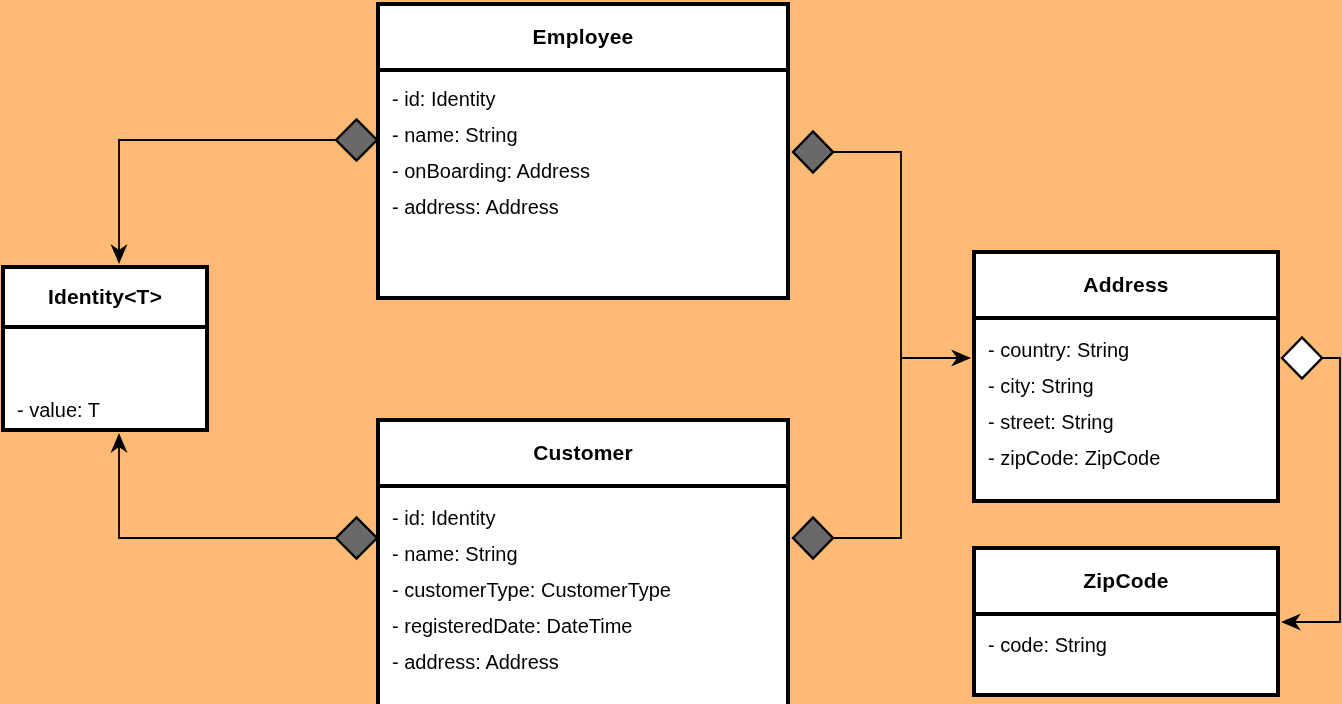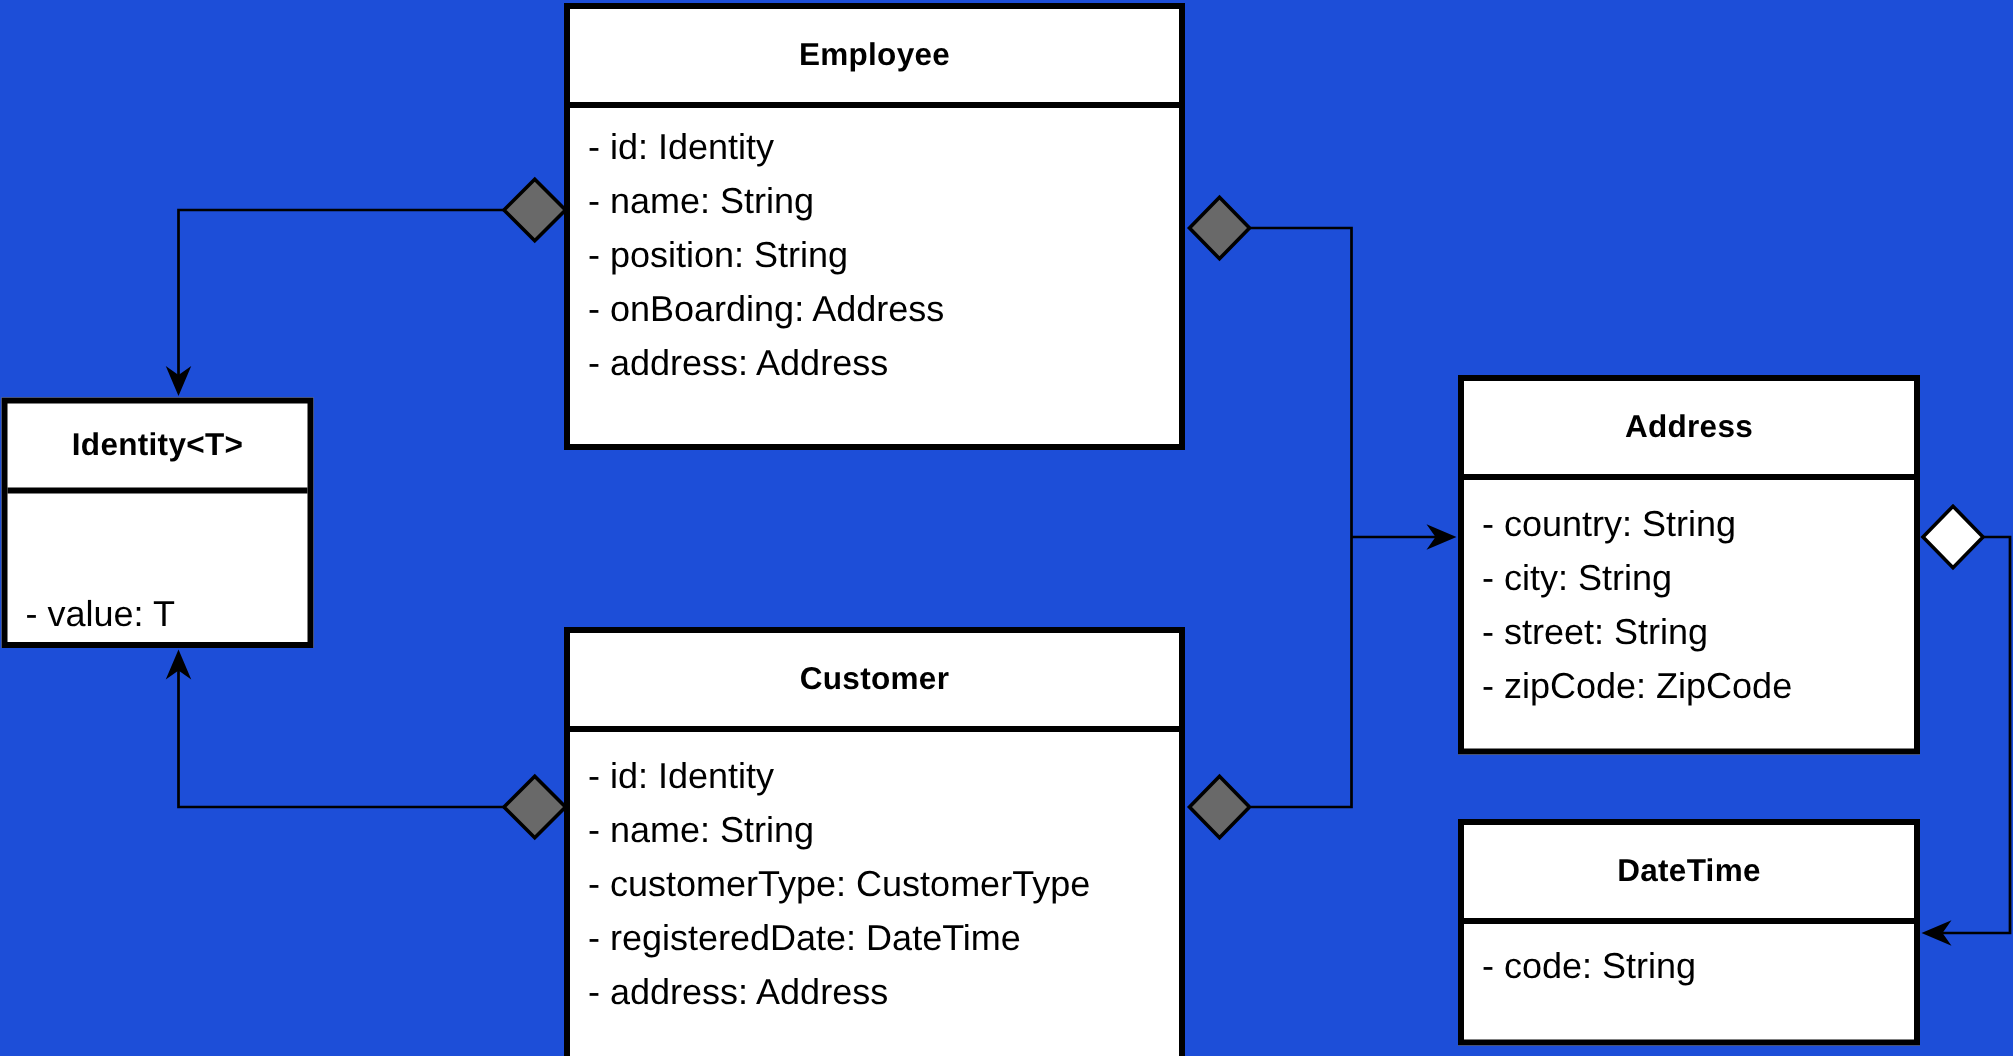--- a/index.html
+++ b/index.html
@@ -1,19 +1,19 @@
 <!DOCTYPE html>
 <html><head>
 <meta charset="utf-8">
 <style>
   * { margin: 0; padding: 0; box-sizing: border-box; }
   html, body { width: 1342px; height: 704px; background: #ffffff; overflow: hidden; }
   body { font-family: "Liberation Sans", "DejaVu Sans", sans-serif; color: #000; }
 
-  .canvas { position: relative; width: 1342px; height: 704px; background: #1d4ed8; }
+  .canvas { position: relative; width: 1342px; height: 704px; background: #fdba74; }
 
   .uml-class {
     position: absolute;
     background: #ffffff;
     border: 4px solid #000000;
     display: flex;
     flex-direction: column;
   }
   .uml-class-title {
     height: 66px;
@@ -23,21 +23,21 @@
     justify-content: center;
     font-weight: bold;
     font-size: 21px;
     letter-spacing: 0.2px;
   }
   .uml-class-body {
     flex: 1;
     padding: 9px 10px 0 12px;
   }
   .uml-attr {
-    font-size: 24px;
+    font-size: 20px;
     line-height: 36px;
     white-space: nowrap;
   }
 
   svg.edges {
     position: absolute;
     left: 0; top: 0;
     width: 1342px; height: 704px;
     overflow: visible;
   }
@@ -48,21 +48,20 @@
 </head>
 <body>
 
 <div class="canvas">
 
   <div class="uml-class" style="left:376px; top:2px; width:414px; height:298px;">
     <div class="uml-class-title">Employee</div>
     <div class="uml-class-body">
       <div class="uml-attr">- id: Identity</div>
       <div class="uml-attr">- name: String</div>
-      <div class="uml-attr">- position: String</div>
       <div class="uml-attr">- onBoarding: Address</div>
       <div class="uml-attr">- address: Address</div>
     </div>
   </div>
 
   <div class="uml-class" style="left:376px; top:395px; width:414px; height:305px;margin-top:23px;">
     <div class="uml-class-title">Customer</div>
     <div class="uml-class-body" style="padding-top:12px;">
       <div class="uml-attr">- id: Identity</div>
       <div class="uml-attr">- name: String</div>
@@ -83,21 +82,21 @@
     <div class="uml-class-title">Address</div>
     <div class="uml-class-body" style="padding-top:12px;">
       <div class="uml-attr">- country: String</div>
       <div class="uml-attr">- city: String</div>
       <div class="uml-attr">- street: String</div>
       <div class="uml-attr">- zipCode: ZipCode</div>
     </div>
   </div>
 
   <div class="uml-class" style="left:972px; top:546px; width:308px; height:151px;">
-    <div class="uml-class-title">DateTime</div>
+    <div class="uml-class-title">ZipCode</div>
     <div class="uml-class-body" style="padding-top:11px;">
       <div class="uml-attr">- code: String</div>
     </div>
   </div>
 
   <svg class="edges" viewBox="0 0 1342 704">
 
     <g>
       <path class="wire" d="M 336 140 H 119 V 257"></path>
       <path class="arrow" d="M 119 264 L 110.5 244 L 119 250 L 127.5 244 Z"></path>

